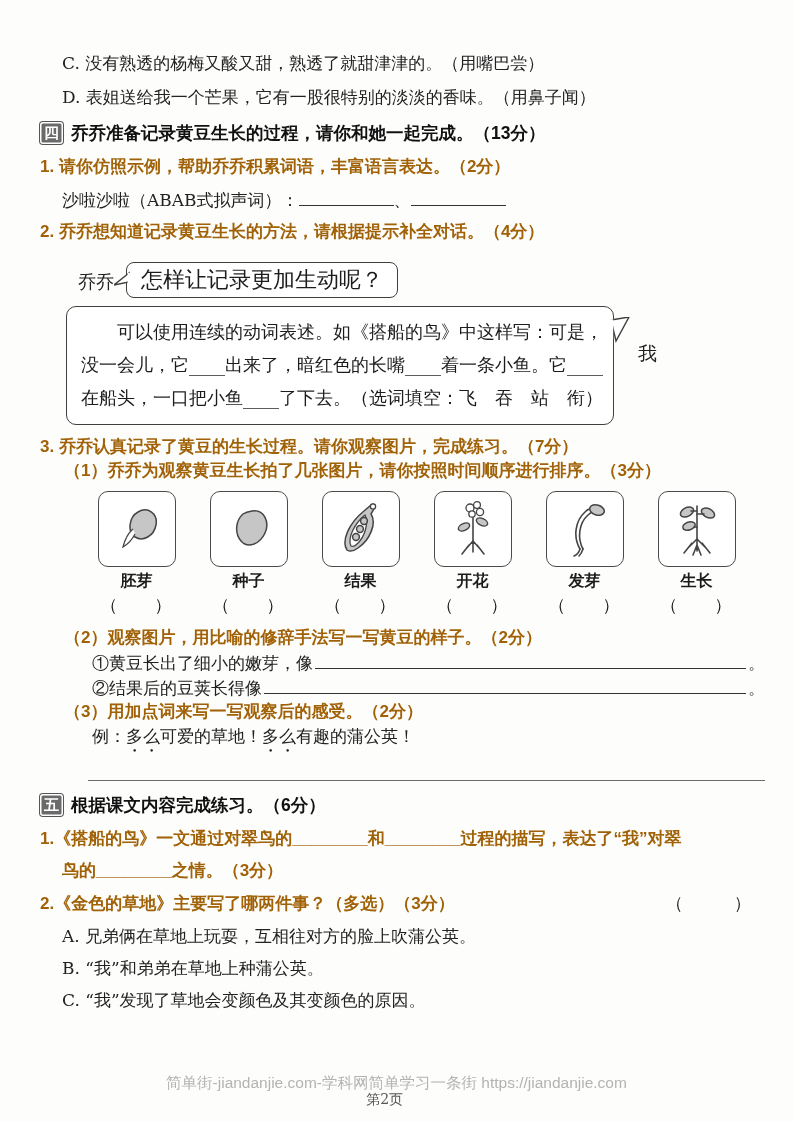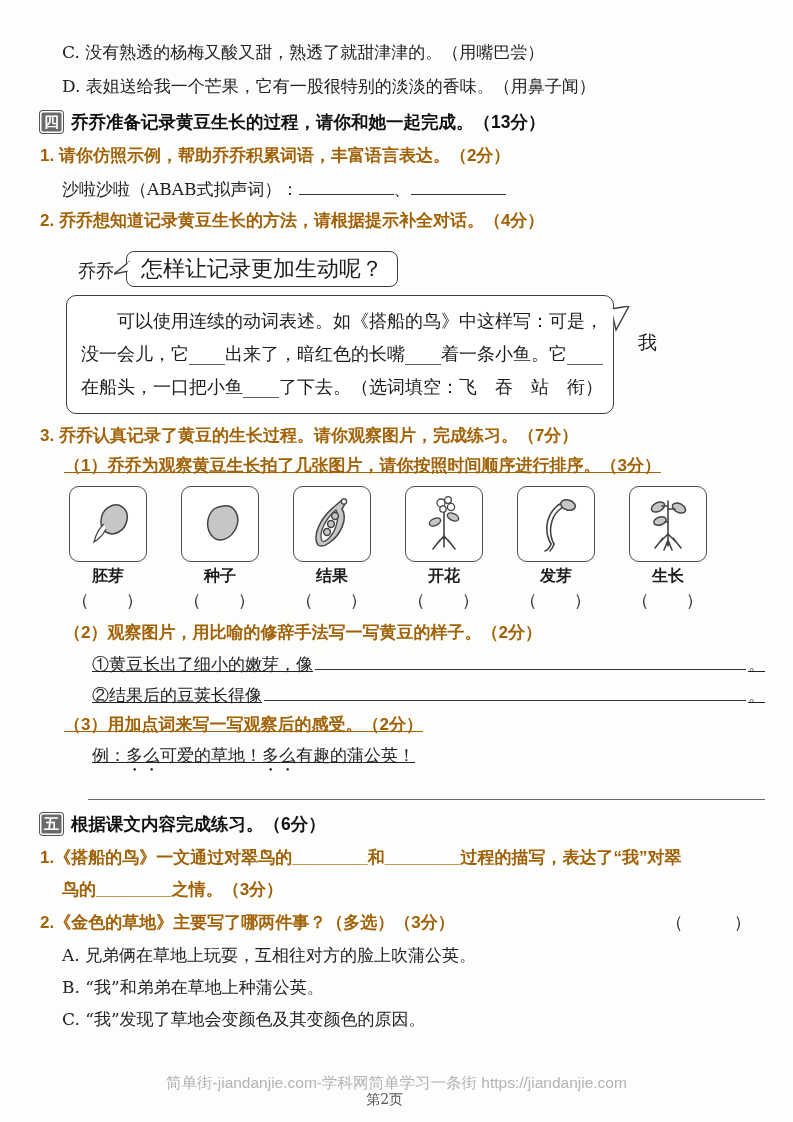--- a/index.html
+++ b/index.html
@@ -13,21 +13,21 @@
   }
   .page{
     position:relative;
     width:793px;height:1122px;
     padding:40px 28px 0 40px;
     box-sizing:border-box;
   }
   
   .kai{font-family:"DejaVu Serif", serif;font-size:17px;line-height:24px;color:#222;}
   .stem{font-family:"Liberation Sans", sans-serif;font-weight:700;font-size:17px;line-height:24px;color:#a16207;}
-  .indent1{margin-left:22px;}
+  .indent1{margin-left:22px;margin-top:11px;}
   .indent2{margin-left:24px;}
   .indent3{margin-left:52px;}
   
   .sec-header{display:flex;align-items:center;gap:8px;}
   .badge{
     display:inline-block;
     background:#6a6a6a;color:#fff;
     font-family:"Liberation Sans", sans-serif;font-weight:700;
     font-size:15px;line-height:20px;
     padding:1px 4px;border-radius:3px;
@@ -54,21 +54,21 @@
     box-sizing:border-box;
   }
   .bubble-big .line{font-size:18px;line-height:33px;white-space:nowrap;}
   .bubble-big .line.first{text-indent:2em;}
   .bubble-big .tail{position:absolute;right:-17px;top:10px;}
   .speaker-right{
     position:absolute;right:-44px;top:34px;
     font-size:19px;
   }
   
-  .card-row{display:flex;gap:32px;margin:8px 0 0 28px;}
+  .card-row{display:flex;gap:32px;margin:8px 0 0 28px;justify-content:center;}
   .card-col{width:80px;display:flex;flex-direction:column;align-items:center;}
   .card{
     width:78px;height:76px;
     border:1.4px solid #4a4a4a;border-radius:10px;
     background:#fff;
     display:flex;align-items:center;justify-content:center;
     box-sizing:border-box;
   }
   .card-label{margin-top:4px;font-size:16px;font-weight:700;line-height:20px;}
   .card-bracket{margin-top:3px;font-size:17px;line-height:22px;letter-spacing:1px;}
@@ -96,21 +96,21 @@
     font-size:15.5px;color:#b3b3b3;
   }
   .page-num{
     position:absolute;left:48.5%;top:18px;transform:translateX(-50%);
     font-family:"DejaVu Serif", serif;
     font-size:14px;color:#555;
   }
   svg .stroke{fill:none;stroke:#444;stroke-width:1.6;stroke-linecap:round;}
   svg .gray{fill:#c6c6c6;stroke:#444;stroke-width:1.5;}
   svg .white{fill:#fff;stroke:#444;stroke-width:1.3;}
-  .mt6{margin-top:6px;text-decoration:underline;}.mt8{margin-top:8px;}.mt10{margin-top:10px;}.mt12{margin-top:12px;}
+  .mt6{}.mt8{margin-top:8px;}.mt10{margin-top:10px;}.mt12{margin-top:12px;}
 </style>
 </head>
 <body>
 
 <div class="page">
 
   <div class="kai indent1">C. 没有熟透的杨梅又酸又甜，熟透了就甜津津的。（用嘴巴尝）</div>
   <div class="kai indent1 mt10">D. 表姐送给我一个芒果，它有一股很特别的淡淡的香味。（用鼻子闻）</div>
 
   <div class="sec-header mt12">

